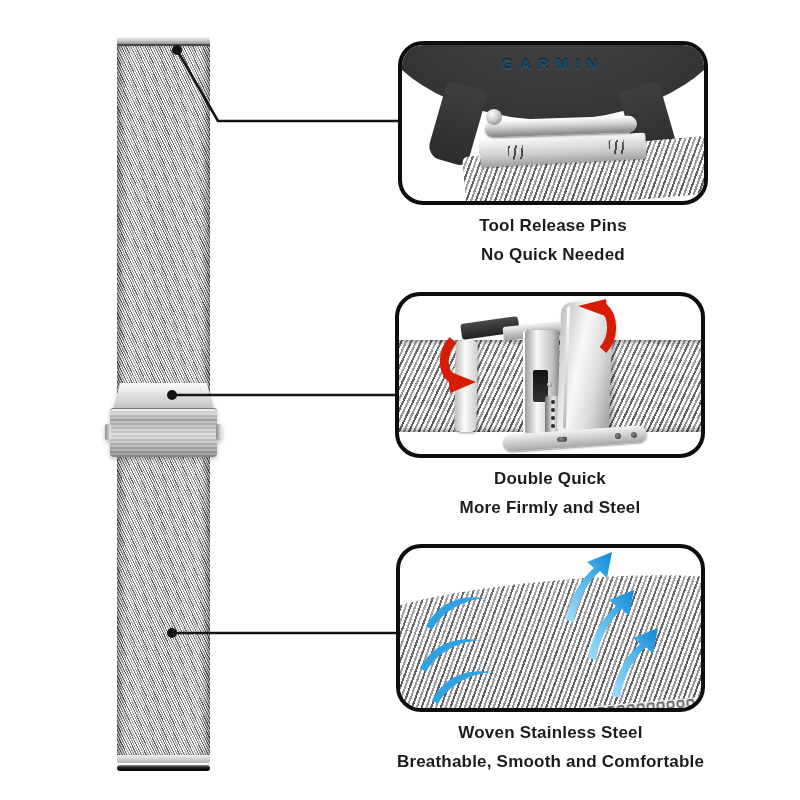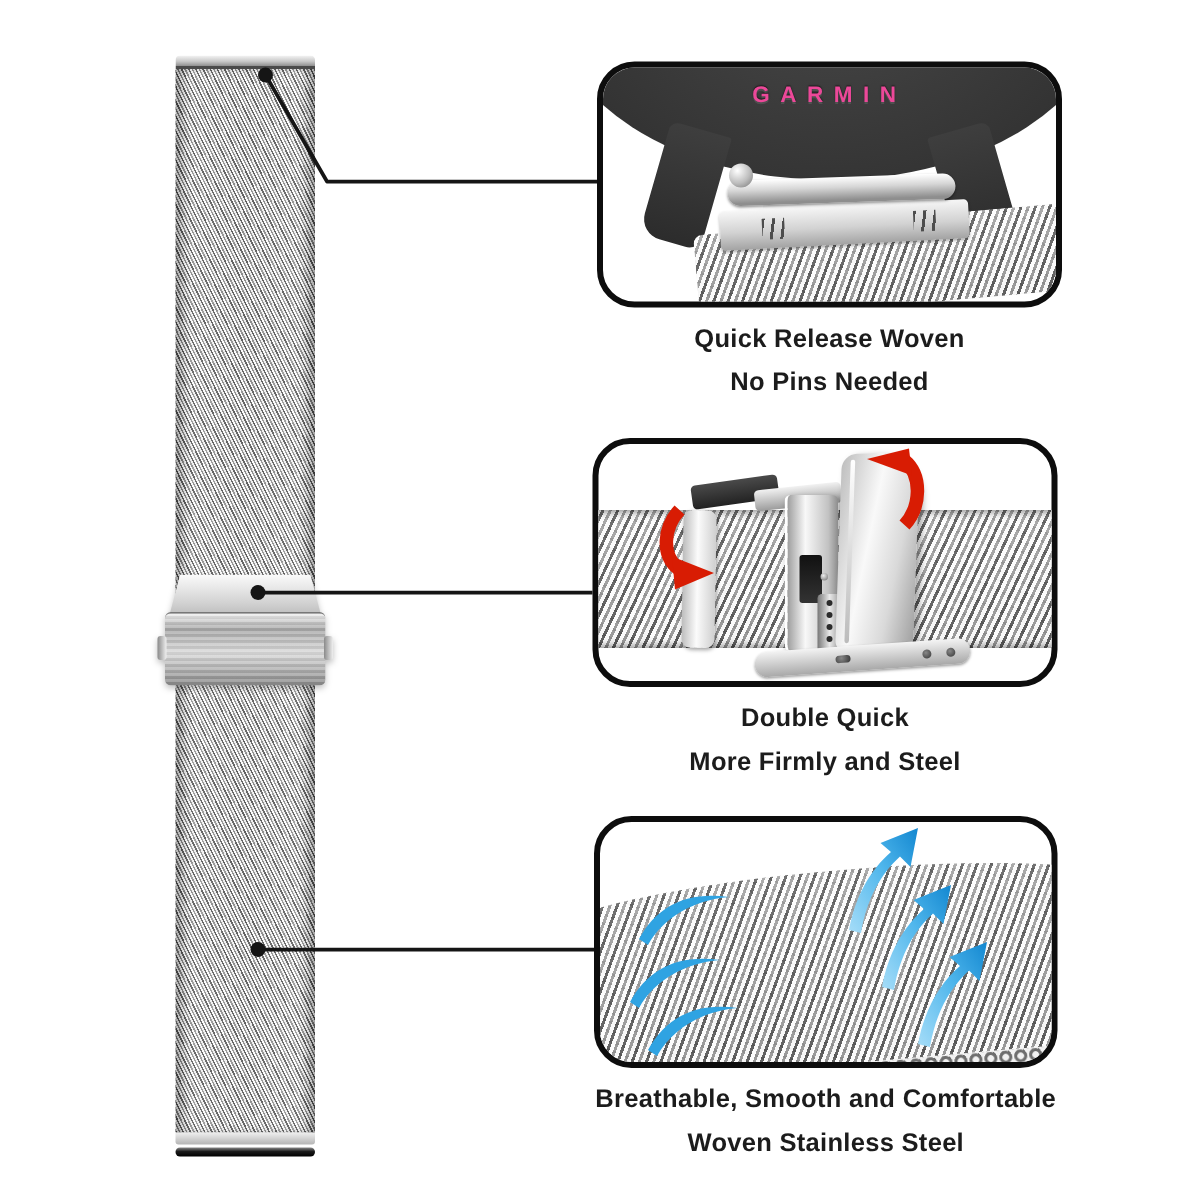--- a/index.html
+++ b/index.html
@@ -56,21 +56,21 @@
   #callout-1{left:398px;top:41px;width:310px;} #callout-1 .frame{height:164px;}
   #callout-2{left:395px;top:292px;width:310px;} #callout-2 .frame{height:166px;}
   #callout-3{left:396px;top:544px;width:309px;} #callout-3 .frame{height:168px;}
   .caption{margin-top:6px;text-align:center;font-weight:700;font-size:17px;
            line-height:29px;color:#1c1c1c;letter-spacing:.2px;}
 
   
   .watch-back{position:absolute;left:-35px;top:-165px;width:372px;height:240px;border-radius:50%;
       background:radial-gradient(ellipse at 50% 30%, #4c4c4c, #3a3a3a 55%, #2d2d2d 95%);}
   .garmin{position:absolute;left:0;right:0;top:10px;text-align:center;
-      font-weight:700;font-size:15px;letter-spacing:7px;color:#ec4899;
+      font-weight:700;font-size:15px;letter-spacing:7px;color:#0c4a6e;
       text-shadow:0 1px 0 rgba(120,120,120,.35), 0 -1px 1px rgba(0,0,0,.6);}
   .lug{position:absolute;width:42px;height:78px;background:linear-gradient(180deg,#3e3e3e,#2c2c2c);top:40px;}
   .lug-l{left:34px;transform:rotate(16deg);border-radius:6px 2px 10px 14px;}
   .lug-r{right:34px;transform:rotate(-16deg);border-radius:2px 6px 14px 10px;}
   .pin-bar{position:absolute;left:83px;top:73px;width:152px;height:17px;border-radius:9px;
       transform:rotate(-2deg);
       background:linear-gradient(180deg,#ffffff,#d6d6d6 40%,#8e8e8e 90%);
       box-shadow:0 1px 2px rgba(0,0,0,.45);}
   .pin-ball{position:absolute;left:84px;top:64px;width:16px;height:16px;border-radius:50%;
       background:radial-gradient(circle at 35% 30%, #fff, #bdbdbd 55%, #737373);}
@@ -167,22 +167,22 @@
       <div class="lug lug-r"></div>
       <div class="p1-mesh coarse-mesh"></div>
       <div class="release-plate">
         <span class="slot s1"></span>
         <span class="slot s2"></span>
       </div>
       <div class="pin-bar"></div>
       <div class="pin-ball"></div>
     </div>
     <div class="caption">
-      <div>Quick Release Woven</div>
-      <div>No Pins Needed</div>
+      <div>Tool Release Pins</div>
+      <div>No Quick Needed</div>
     </div>
   </section>
 
   <section class="callout" id="callout-2">
     <div class="frame">
       <div class="p2-mesh coarse-mesh"></div>
       <div class="lever-dark"></div>
       <div class="lever-silver"></div>
       <div class="flap-left"></div>
       <div class="clasp-center">
@@ -231,18 +231,18 @@
           <path transform="translate(160,2)" fill="url(#bg1)" d="M6,70 C10,48 20,30 34,18 L27,12 L52,2 L47,28 L40,21 C28,32 18,48 14,72 Z"></path>
           <path transform="translate(182,40)" fill="url(#bg1)" d="M6,70 C10,48 20,30 34,18 L27,12 L52,2 L47,28 L40,21 C28,32 18,48 14,72 Z"></path>
           <path transform="translate(206,78)" fill="url(#bg1)" d="M6,70 C10,48 20,30 34,18 L27,12 L52,2 L47,28 L40,21 C28,32 18,48 14,72 Z"></path>
           <path transform="translate(24,44)" fill="#2fa3e2" d="M2,34 C14,12 34,2 62,6 C38,8 18,20 8,38 Z"></path>
           <path transform="translate(18,86)" fill="#2fa3e2" d="M2,34 C14,12 34,2 62,6 C38,8 18,20 8,38 Z"></path>
           <path transform="translate(30,118)" fill="#2fa3e2" d="M2,34 C14,12 34,2 62,6 C38,8 18,20 8,38 Z"></path>
         </g>
       </svg>
     </div>
     <div class="caption">
+      <div>Woven Stainless Steel</div>
       <div>Breathable, Smooth and Comfortable</div>
-      <div>Woven Stainless Steel</div>
     </div>
   </section>
 
 </div>
 
 </body></html>

